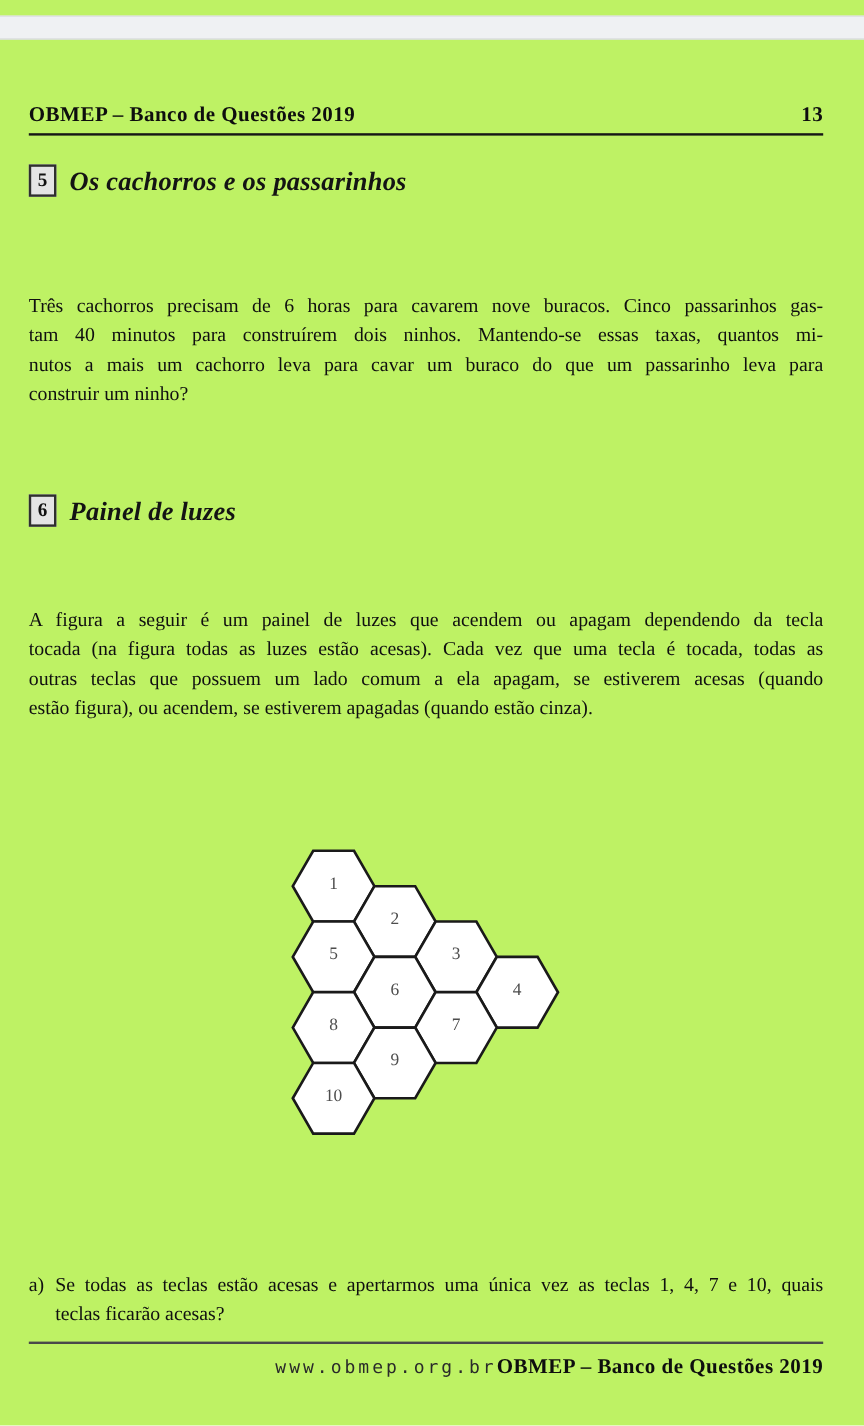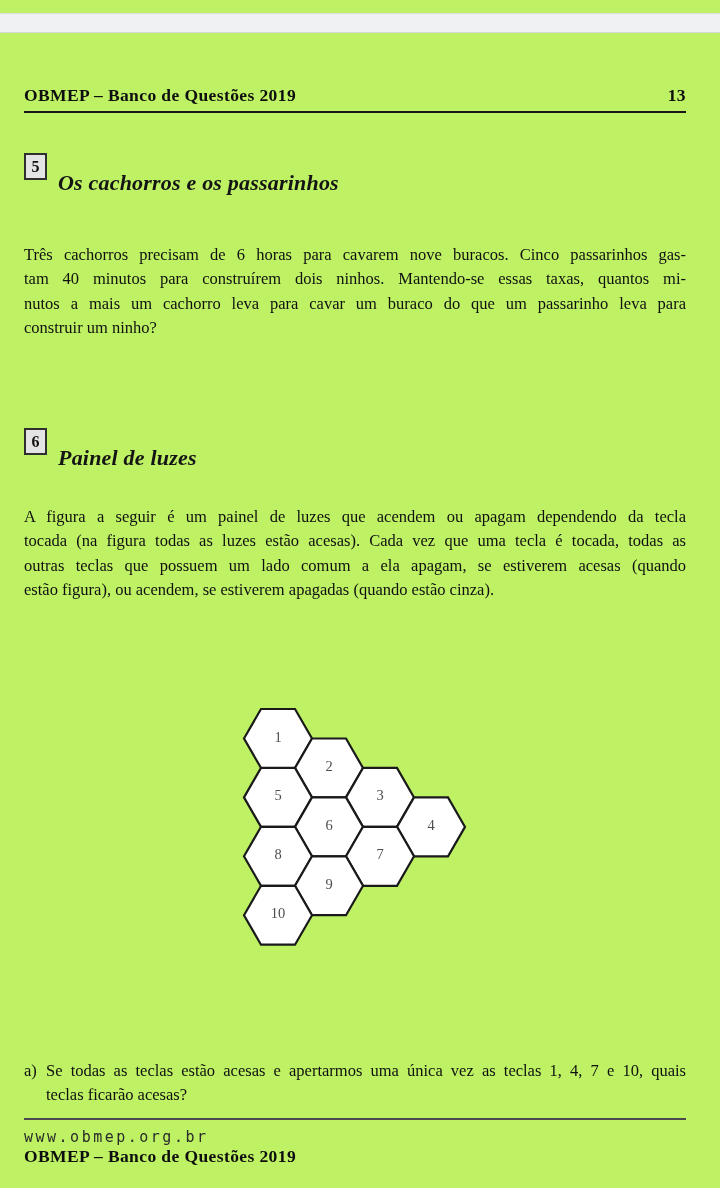--- a/index.html
+++ b/index.html
@@ -33,21 +33,21 @@
   .section-heading.s5 { top: 137px; }
   .section-heading.s6 { top: 412px; }
   .sec-box {
     display: inline-block;
     width: 19px; height: 23px; line-height: 23px;
     border: 2px solid #2f2f2f; background: #e4e4e4;
     text-align: center; font-weight: bold; font-size: 16px; color: #111;
   }
   .sec-title {
     font-size: 22px; font-weight: bold; font-style: italic;
-    letter-spacing: 0.2px; color: #141414; margin-top: 33px;
+    letter-spacing: 0.2px; color: #141414;
   }
   .para {
     position: absolute; left: 24px; width: 662px;
     font-size: 16.5px; line-height: 24.4px; color: #101010;
   }
   .para.p5 { top: 243px; }
   .para.p6 { top: 505px; }
   .jline { text-align: justify; text-align-last: justify; }
   .jline.last { text-align: justify; text-align-last: auto; }
   .figure-svg { position: absolute; left: 0; top: 695px; }
@@ -56,21 +56,21 @@
     font-size: 16.5px; line-height: 24.4px; color: #101010;
   }
   .q-marker { position: absolute; left: 0; top: 0; }
   .q-lines { margin-left: 22px; width: 640px; }
   .footer-rule {
     position: absolute; left: 24px; top: 1118px; width: 662px; height: 2px;
     background: #4a4a4a;
   }
   .page-footer {
     position: absolute; left: 24px; top: 1128px; width: 662px;
-    display: flex; justify-content: center; align-items: baseline; flex-direction: column;
+    display: flex; justify-content: flex-end; align-items: baseline;
   }
   .footer-url {
     font-family: "DejaVu Sans Mono", monospace;
     font-size: 15px; letter-spacing: 2.5px; color: #2a2a2a;
     text-decoration: none;
   }
   .footer-title {
     font-weight: bold; font-size: 17.5px; letter-spacing: 0.4px; color: #0e0e0e;
   }
 </style>

